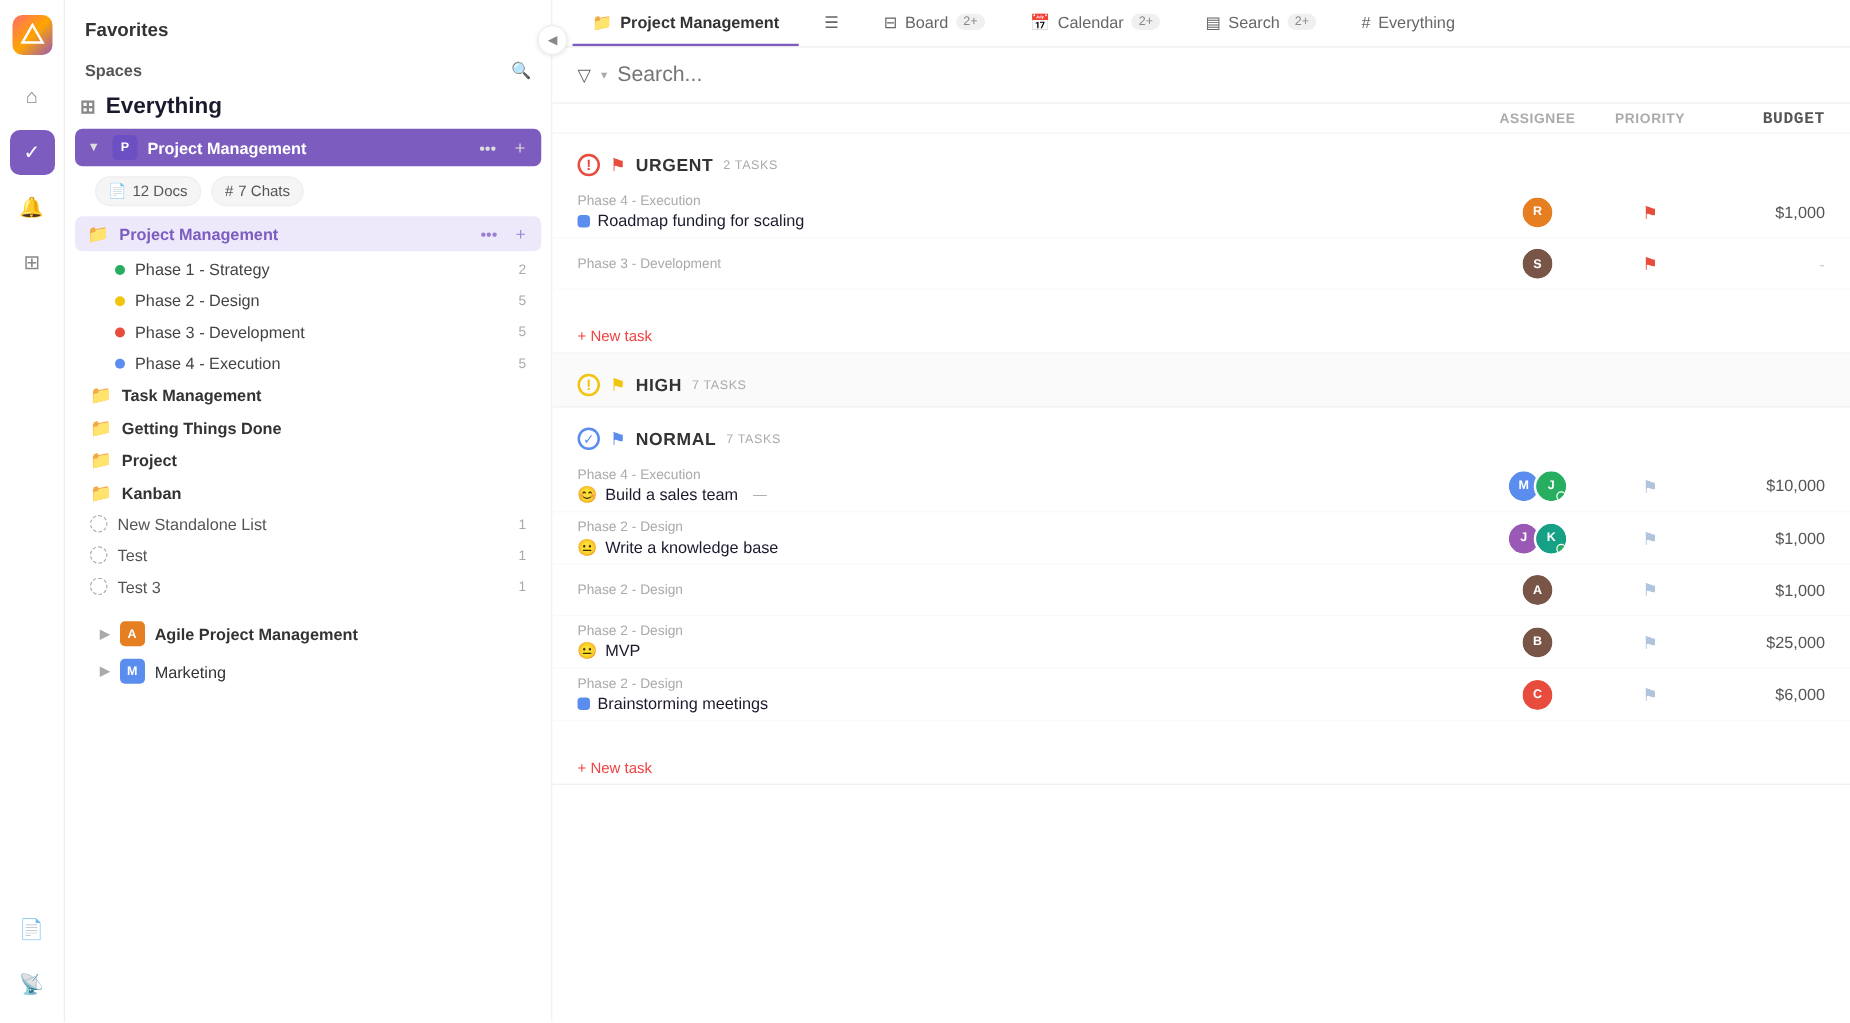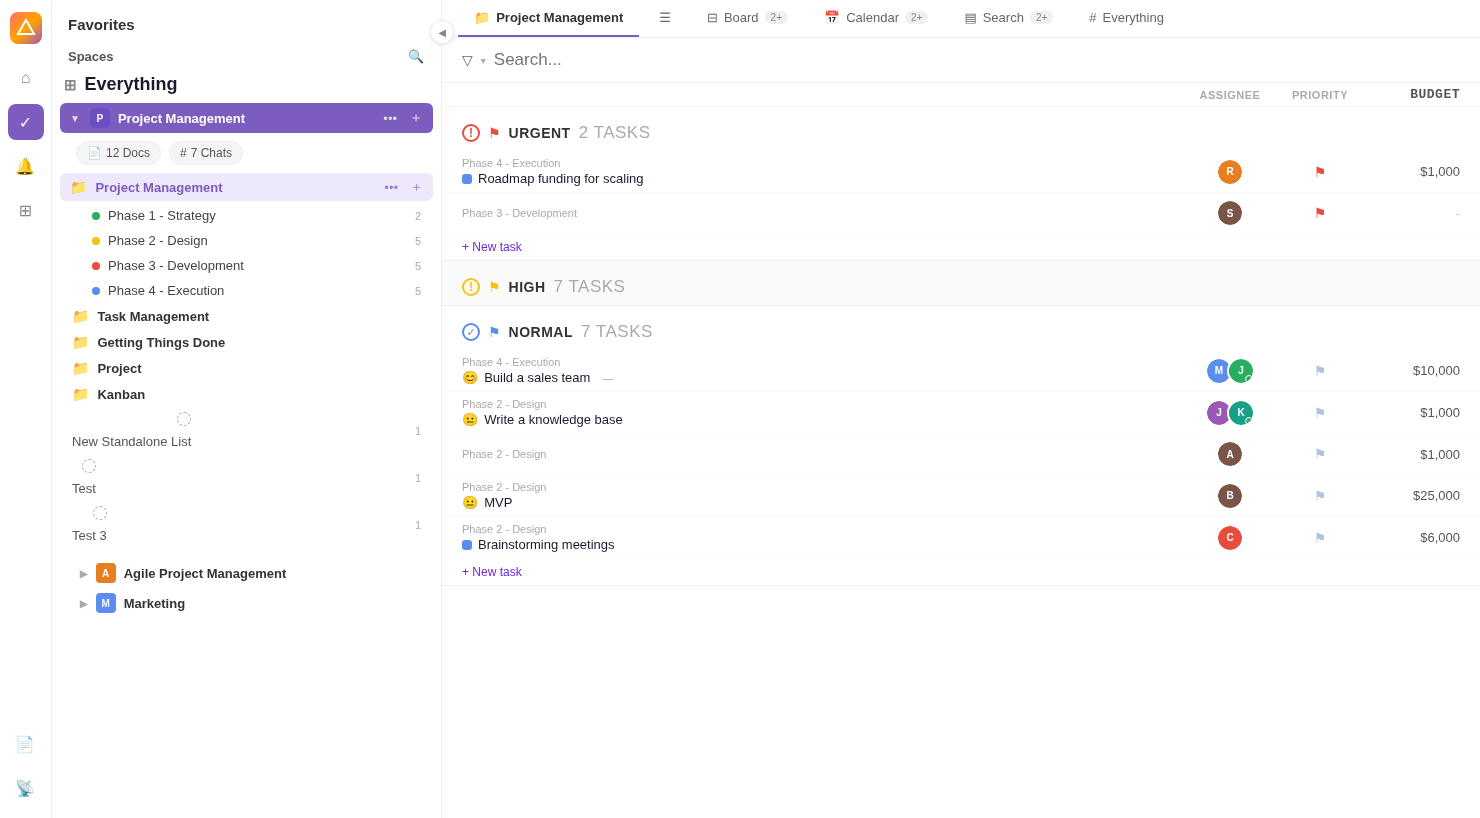--- a/index.html
+++ b/index.html
@@ -155,21 +155,21 @@
       display: flex;
       align-items: center;
       gap: 8px;
       padding: 5px 12px;
       border-radius: 6px;
       cursor: pointer;
       font-size: 13px;
       color: #555;
       justify-content: space-between;
     }
-    .standalone-item .left { display: flex; align-items: flex-end; gap: 8px; flex-direction: column; }
+    .standalone-item .left { display: flex; align-items: flex-start; gap: 8px; }
     .circle-icon { width: 14px; height: 14px; border-radius: 50%; border: 1.5px dashed #aaa; flex-shrink: 0; }
 
     .other-space-item {
       display: flex;
       align-items: center;
       gap: 8px;
       padding: 5px 12px;
       border-radius: 6px;
       cursor: pointer;
       font-size: 13px;
@@ -273,21 +273,21 @@
       cursor: pointer;
     }
     .section-title {
       font-size: 14px;
       font-weight: 700;
       color: #333;
       text-transform: uppercase;
       letter-spacing: 0.5px;
     }
     .section-count {
-      font-size: 17px;
+      font-size: 10px;
       color: #aaa;
       text-transform: uppercase;
       letter-spacing: 0.5px;
     }
 
     
     .column-headers {
       display: flex;
       padding: 4px 20px;
       border-bottom: 1px solid #f5f5f5;
@@ -380,23 +380,24 @@
       position: absolute;
       bottom: 0; right: 0;
       width: 8px; height: 8px;
       background: #27ae60;
       border-radius: 50%;
       border: 1.5px solid #fff;
     }
 
     .new-task-btn {
       padding: 6px 20px;
-      color: #6d28d9;
+      color: #ef4444;
       font-size: 12px;
       cursor: pointer;
+      margin-top: 24px;
     }
 
     .section-collapsed { background: #fafafa; }
 
     .dash-val { color: #ccc; }
 
     
     .sa-purple { background: #6c4fc2; }
     .sa-orange { background: #e67e22; }
     .sa-blue { background: #5b8dee; }
@@ -544,21 +545,21 @@
 
   <div id="other-spaces" style="padding: 8px 16px;">
       <div class="other-space-item">
     <span style="font-size:10px;color:#aaa;">▶</span>
     <span class="space-avatar sa-orange">A</span>
     <span style="font-weight:600;">Agile Project Management</span>
   </div>
       <div class="other-space-item">
     <span style="font-size:10px;color:#aaa;">▶</span>
     <span class="space-avatar sa-blue">M</span>
-    <span style="font-weight:700;">Marketing</span>
+    <span style="font-weight:400;">Marketing</span>
   </div>
     </div>
 </div>
 
 <div class="collapse-btn">◀</div>
 
 <div class="main-content">
 
   <div class="tabs-bar">
     <div class="tab-item active">

